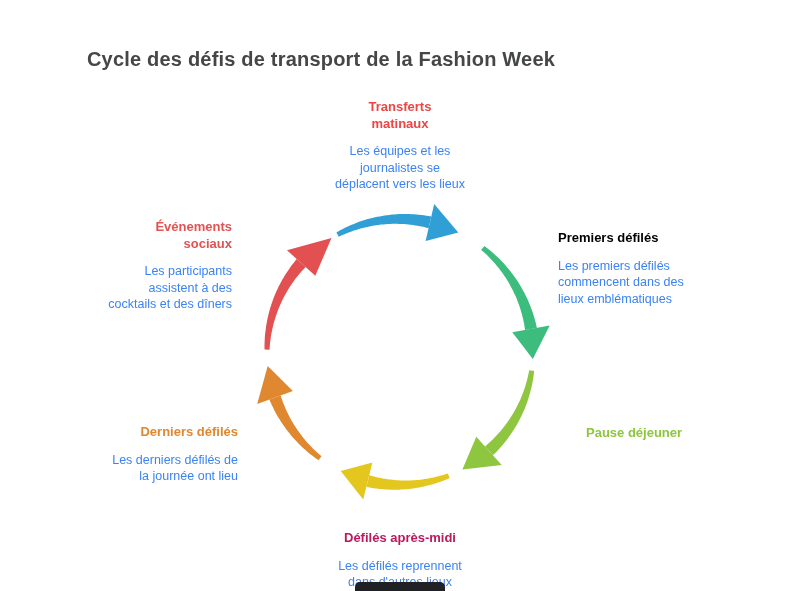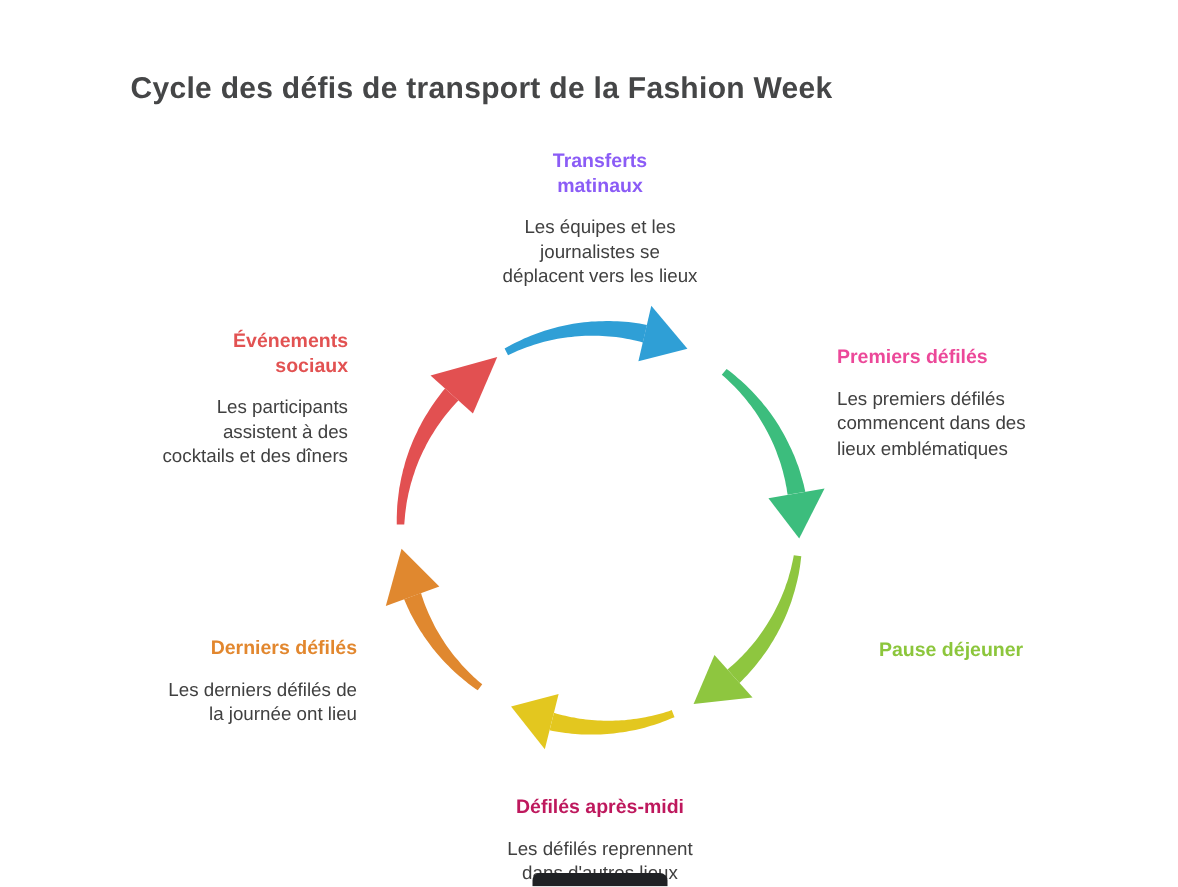--- a/index.html
+++ b/index.html
@@ -24,21 +24,21 @@
   .node-title{
     font-size:13px;
     font-weight:bold;
     line-height:1.28;
     margin-bottom:11px;
     white-space:pre-line;
   }
   .node-desc{
     font-size:12.5px;
     line-height:1.32;
-    color:#404040;
+    color:#3b82f6;
     white-space:pre-line;
   }
   .pos-top        {left:295px; top:99px;  width:210px; text-align:center;}
   .pos-right-top  {left:558px; top:230px; width:175px; text-align:left;}
   .pos-right-bot  {left:586px; top:425px; width:175px; text-align:left;}
   .pos-bottom     {left:290px; top:530px; width:220px; text-align:center;}
   .pos-left-bot   {left:68px;  top:424px; width:170px; text-align:right;}
   .pos-left-top   {left:62px;  top:219px; width:170px; text-align:right;}
   .watermark{
     position:absolute;
@@ -64,29 +64,29 @@
       <polygon points="501.7,465.0 462.4,469.4 476.3,436.7" fill="#8ec63f"></polygon>
       <polygon points="449.7,478.1 447.7,478.9 445.8,479.7 443.8,480.5 441.9,481.2 439.9,482.0 437.9,482.6 435.9,483.3 433.9,483.9 431.8,484.5 429.8,485.1 427.8,485.6 425.7,486.1 423.6,486.6 421.6,487.0 419.5,487.4 417.4,487.8 415.3,488.1 413.2,488.4 411.1,488.7 409.0,489.0 406.9,489.2 404.7,489.3 402.6,489.5 400.5,489.6 398.3,489.7 396.2,489.7 394.1,489.7 391.9,489.7 389.8,489.7 387.7,489.6 385.5,489.5 383.4,489.3 381.2,489.1 379.1,488.9 377.0,488.6 374.9,488.4 372.7,488.0 370.6,487.7 368.5,487.3 366.4,486.9 369.3,475.2 371.2,475.8 373.1,476.3 375.0,476.8 376.9,477.2 378.8,477.7 380.8,478.1 382.7,478.4 384.7,478.8 386.6,479.1 388.6,479.4 390.5,479.6 392.5,479.8 394.5,480.0 396.5,480.2 398.5,480.3 400.4,480.4 402.4,480.5 404.4,480.5 406.4,480.5 408.4,480.5 410.4,480.4 412.4,480.3 414.4,480.2 416.4,480.1 418.4,479.9 420.4,479.7 422.4,479.4 424.4,479.1 426.4,478.8 428.3,478.5 430.3,478.1 432.3,477.7 434.2,477.3 436.2,476.8 438.2,476.3 440.1,475.8 442.1,475.3 444.0,474.7 445.9,474.1 447.8,473.4" fill="#e3c71f"></polygon>
       <polygon points="363.2,499.5 340.7,471.0 372.4,462.6" fill="#e3c71f"></polygon>
       <polygon points="318.5,460.2 316.9,459.1 315.3,458.0 313.7,456.8 312.1,455.6 310.6,454.4 309.1,453.2 307.6,451.9 306.1,450.6 304.6,449.3 303.1,448.0 301.7,446.7 300.3,445.3 298.9,443.9 297.5,442.5 296.2,441.1 294.8,439.6 293.5,438.2 292.2,436.7 290.9,435.2 289.7,433.6 288.4,432.1 287.2,430.5 286.0,428.9 284.9,427.3 283.7,425.7 282.6,424.1 281.5,422.4 280.4,420.8 279.4,419.1 278.3,417.4 277.3,415.7 276.3,413.9 275.4,412.2 274.4,410.4 273.5,408.6 272.7,406.8 271.8,405.0 271.0,403.2 270.2,401.4 269.4,399.5 280.7,395.4 281.2,397.2 281.8,398.9 282.4,400.6 283.0,402.4 283.7,404.1 284.4,405.8 285.1,407.5 285.8,409.2 286.6,410.9 287.4,412.5 288.2,414.2 289.0,415.8 289.8,417.5 290.7,419.1 291.6,420.7 292.6,422.3 293.5,423.9 294.5,425.5 295.5,427.0 296.5,428.6 297.5,430.1 298.6,431.6 299.7,433.1 300.8,434.6 301.9,436.1 303.1,437.6 304.3,439.0 305.5,440.4 306.7,441.9 307.9,443.3 309.2,444.6 310.5,446.0 311.8,447.3 313.1,448.7 314.5,450.0 315.8,451.3 317.2,452.5 318.6,453.8 320.0,455.0 321.5,456.2" fill="#e0882f"></polygon>
       <polygon points="257.2,404.0 267.7,365.9 292.9,391.0" fill="#e0882f"></polygon>
       <polygon points="264.5,349.6 264.5,347.2 264.5,344.8 264.6,342.4 264.7,339.9 264.8,337.5 265.0,335.1 265.3,332.6 265.6,330.2 265.9,327.8 266.2,325.4 266.7,323.0 267.1,320.6 267.6,318.2 268.2,315.8 268.7,313.4 269.4,311.1 270.0,308.7 270.7,306.4 271.5,304.0 272.3,301.7 273.1,299.4 274.0,297.1 274.9,294.8 275.9,292.5 276.9,290.3 278.0,288.1 279.0,285.8 280.2,283.7 281.3,281.5 282.5,279.3 283.8,277.2 285.1,275.1 286.4,273.0 287.8,270.9 289.2,268.9 290.6,266.8 292.1,264.8 293.6,262.9 295.1,260.9 296.7,259.0 305.6,267.0 304.0,268.7 302.5,270.3 301.0,272.0 299.5,273.8 298.1,275.5 296.6,277.3 295.2,279.1 293.9,281.0 292.6,282.8 291.3,284.7 290.0,286.6 288.8,288.6 287.6,290.5 286.4,292.5 285.3,294.5 284.2,296.5 283.2,298.6 282.1,300.6 281.2,302.7 280.2,304.8 279.3,306.9 278.4,309.1 277.6,311.2 276.8,313.4 276.1,315.6 275.3,317.8 274.7,320.0 274.0,322.2 273.4,324.5 272.9,326.7 272.3,329.0 271.9,331.2 271.4,333.5 271.0,335.8 270.7,338.1 270.4,340.4 270.1,342.7 269.9,345.1 269.7,347.4 269.5,349.7" fill="#e25051"></polygon>
       <polygon points="287.0,250.3 331.5,238.0 315.3,275.7" fill="#e25051"></polygon>
     </svg>
 
   <div class="node pos-top">
-    <div class="node-title" style="color: #8b5cf6;">Transferts
+    <div class="node-title" style="color: #ef4444;">Transferts
 matinaux</div>
     <div class="node-desc">Les équipes et les
 journalistes se
 déplacent vers les lieux</div>
   </div>
 
   <div class="node pos-right-top">
-    <div class="node-title" style="color: #ec4899;">Premiers défilés</div>
+    <div class="node-title" style="color: #000000;">Premiers défilés</div>
     <div class="node-desc">Les premiers défilés
 commencent dans des
 lieux emblématiques</div>
   </div>
 
   <div class="node pos-right-bot">
     <div class="node-title" style="color: rgb(140, 198, 60);">Pause déjeuner</div>
   </div>
 
   <div class="node pos-bottom">

